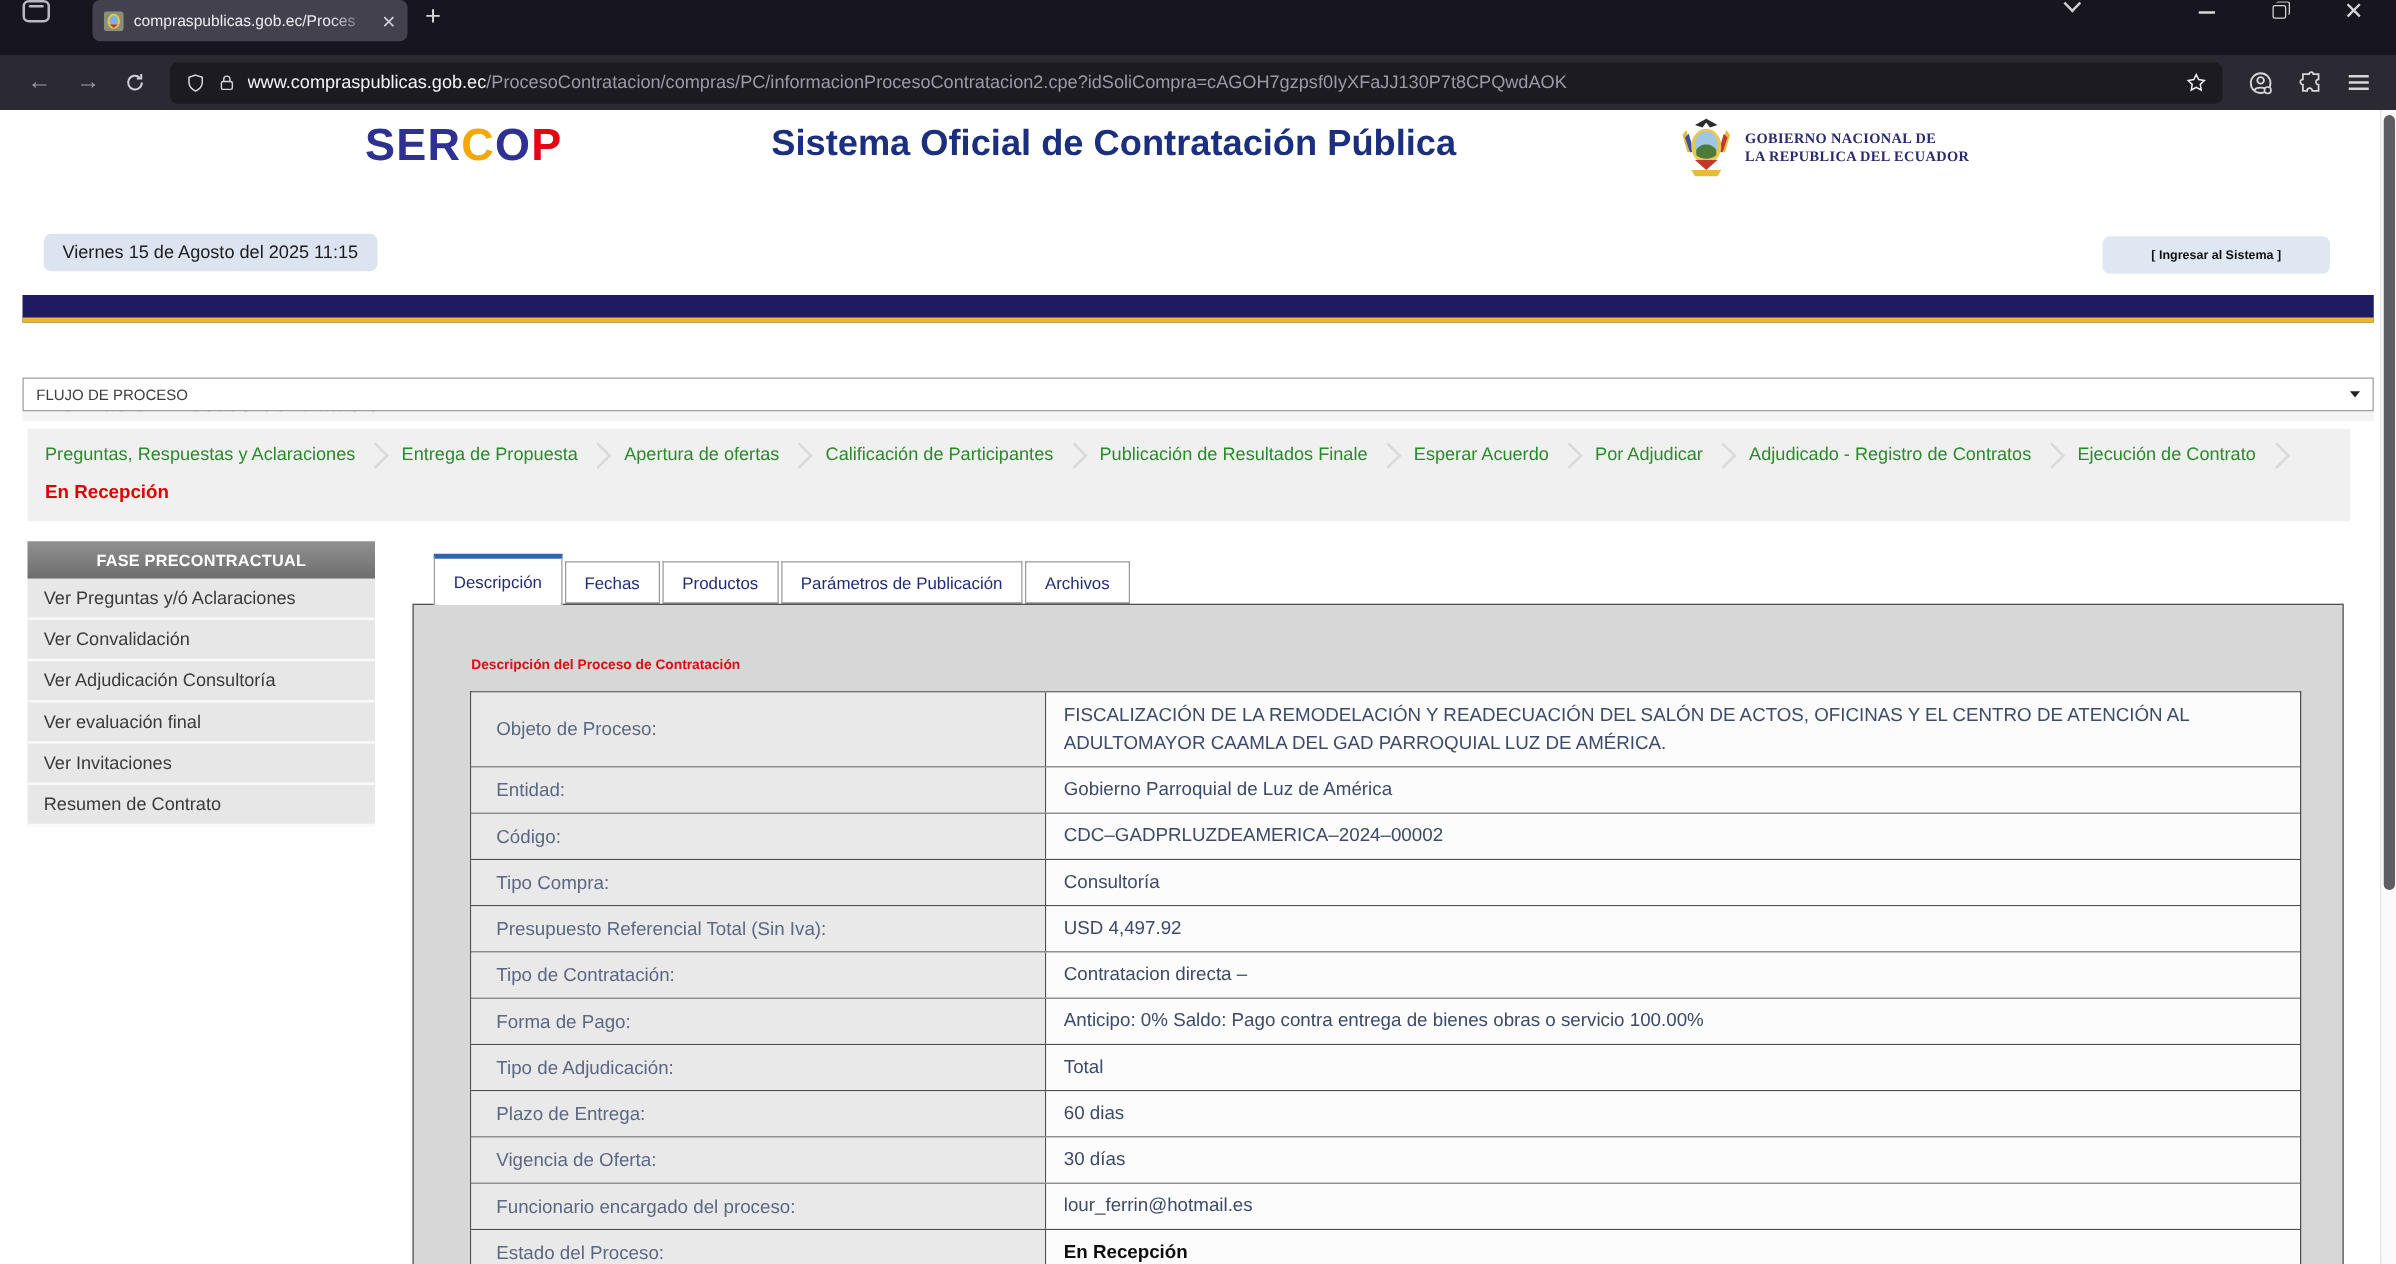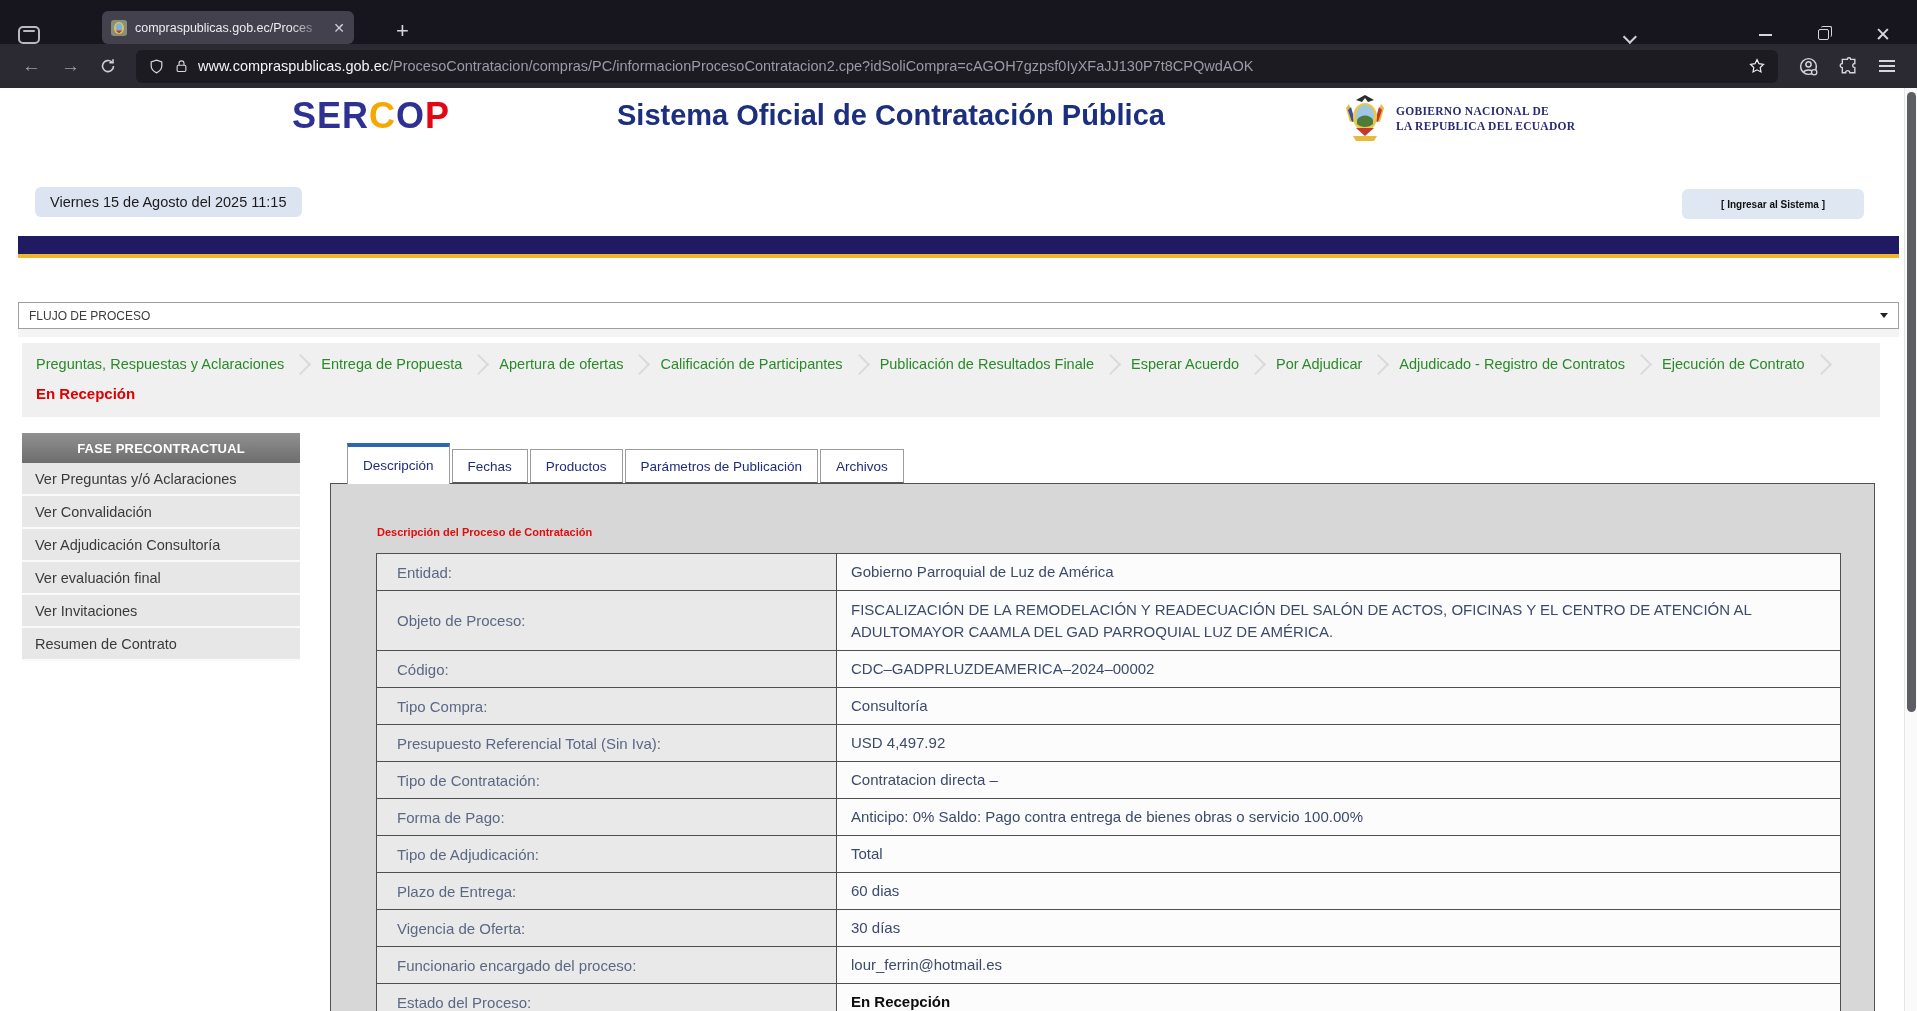--- a/index.html
+++ b/index.html
@@ -1,21 +1,21 @@
 <!DOCTYPE html>
 <html><head>
 <meta charset="utf-8">
 <style>
   * { margin:0; padding:0; box-sizing:border-box; }
   html,body { width:1917px; height:1011px; overflow:hidden; background:#fff;
               font-family:"Liberation Sans", sans-serif; }
 
   
   .chrome { position:absolute; top:0; left:0; width:1917px; height:88px; }
-  .tabbar { height:44px; background:#17151d; display:flex; align-items:flex-end; padding:0 10px;gap:28px; }
+  .tabbar { height:44px; background:#17151d; display:flex; align-items:flex-start; padding:0 10px; }
   .fxview { width:22px; height:18px; border:2px solid #b9b9c2; border-radius:5px; position:relative; margin:0 12px 0 8px; }
   .fxview::before { content:""; position:absolute; top:2px; left:3px; right:3px; height:2px; background:#b9b9c2; border-radius:2px; }
   .btab { width:252px; height:33px; background:#42414d; border-radius:6px; display:flex; align-items:center; gap:8px; padding:0 9px; margin-left:22px; }
   .btab-title { flex:1; color:#ececf1; font-size:12.5px; white-space:nowrap; overflow:hidden;
      -webkit-mask-image:linear-gradient(90deg,#000 82%,transparent); mask-image:linear-gradient(90deg,#000 82%,transparent); }
   .btab-close { color:#cfcfd6; font-size:14px; cursor:default; }
   .newtab { color:#d4d4dc; font-size:22px; font-weight:300; margin-left:14px; }
   .tb-spacer { flex:1; }
   .chev-down { width:10px; height:10px; border-left:2px solid #cfcfd6; border-bottom:2px solid #cfcfd6; transform:rotate(-45deg) translateY(-3px); margin-right:8px; }
   .winbtns { display:flex; align-items:center; gap:46px; margin-left:86px; padding-right:16px; }
@@ -217,29 +217,29 @@
     <div class="tabbtn active">Descripción</div>
     <div class="tabbtn">Fechas</div>
     <div class="tabbtn">Productos</div>
     <div class="tabbtn">Parámetros de Publicación</div>
     <div class="tabbtn">Archivos</div>
   </div>
 
   <div class="panel">
     <div class="panel-heading">Descripción del Proceso de Contratación</div>
     <div class="desc-table">
-      <div class="drow">
-          <div class="dlabel">Entidad:</div>
-          <div class="dvalue">Gobierno Parroquial de Luz de América</div>
-        </div>
       <div class="drow tall">
           <div class="dlabel">Objeto de Proceso:</div>
           <div class="dvalue">FISCALIZACIÓN DE LA REMODELACIÓN Y READECUACIÓN DEL SALÓN DE ACTOS, OFICINAS Y EL CENTRO DE ATENCIÓN AL ADULTOMAYOR CAAMLA DEL GAD PARROQUIAL LUZ DE AMÉRICA.</div>
         </div>
       <div class="drow">
+          <div class="dlabel">Entidad:</div>
+          <div class="dvalue">Gobierno Parroquial de Luz de América</div>
+        </div>
+      <div class="drow">
           <div class="dlabel">Código:</div>
           <div class="dvalue">CDC–GADPRLUZDEAMERICA–2024–00002</div>
         </div>
       <div class="drow">
           <div class="dlabel">Tipo Compra:</div>
           <div class="dvalue">Consultoría</div>
         </div>
       <div class="drow">
           <div class="dlabel">Presupuesto Referencial Total (Sin Iva):</div>
           <div class="dvalue">USD 4,497.92</div>

